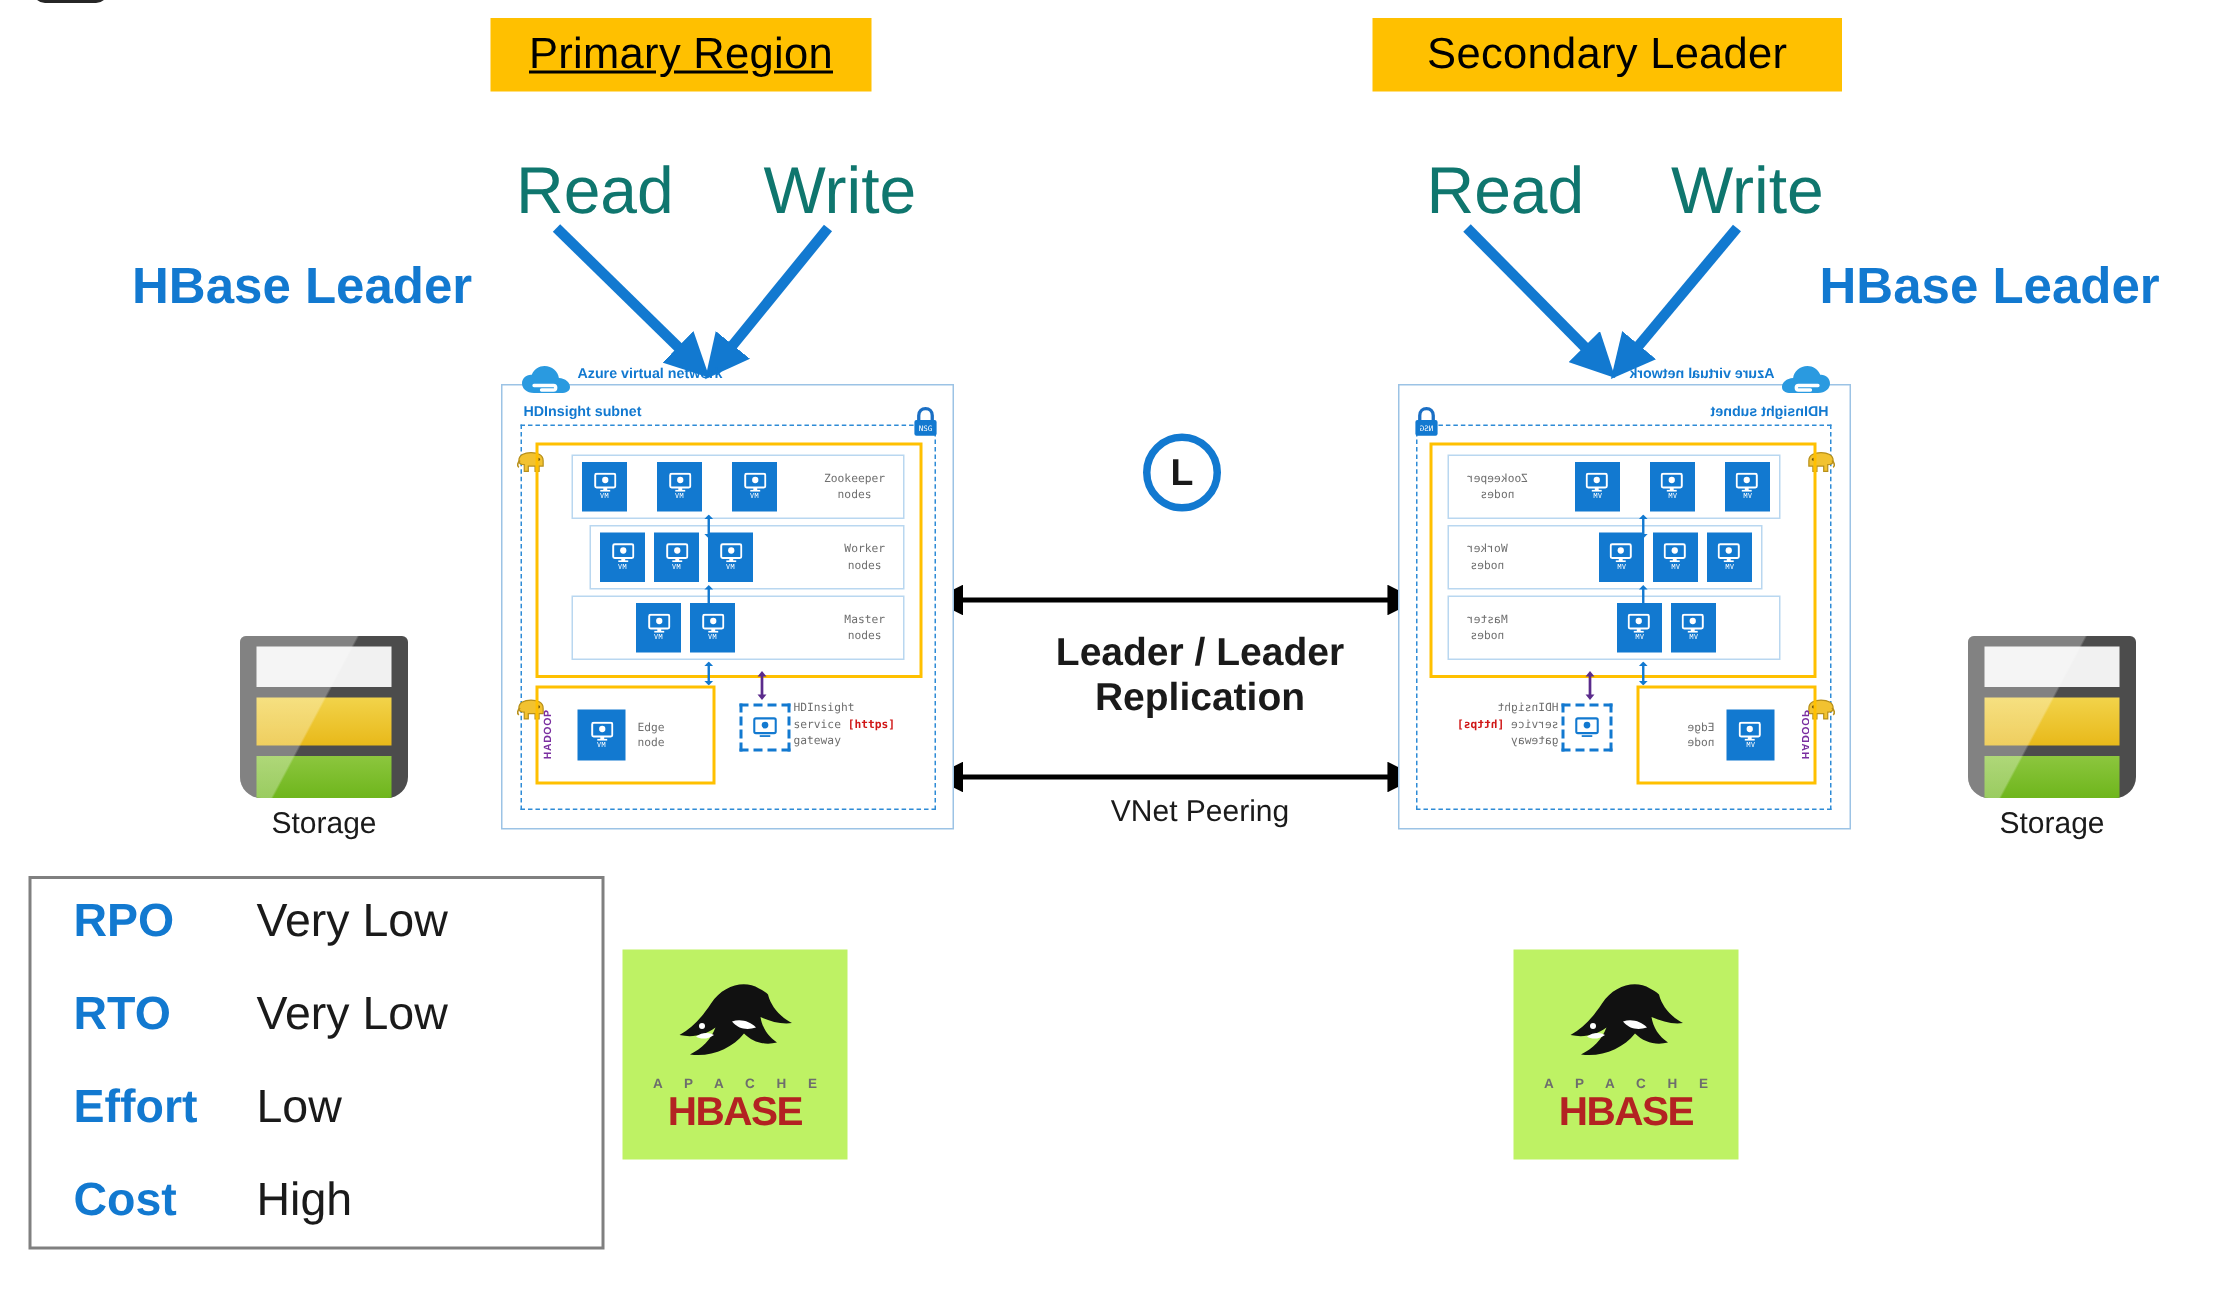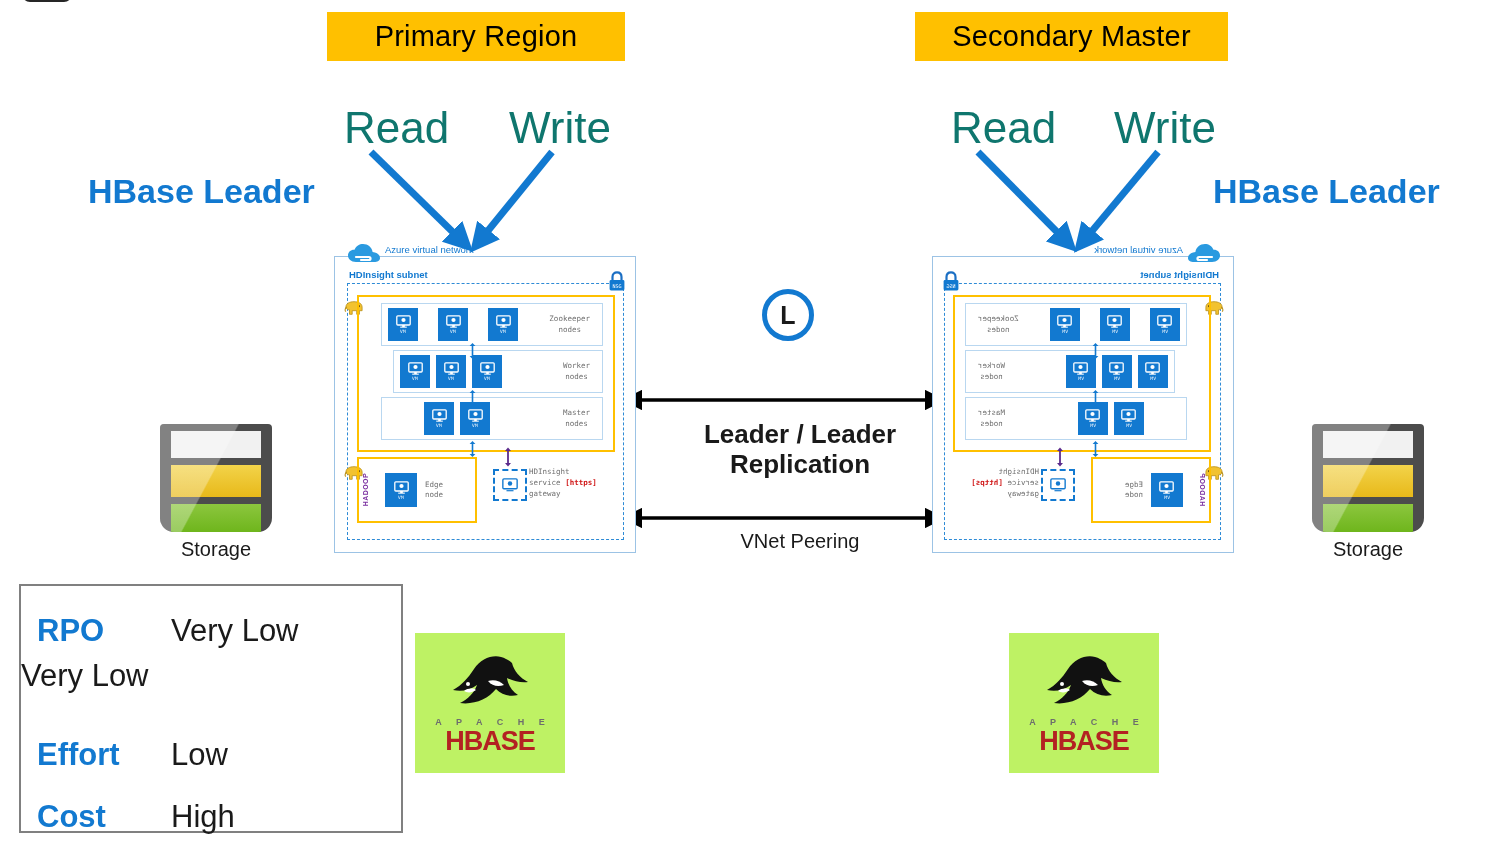--- a/index.html
+++ b/index.html
@@ -19,21 +19,21 @@
   }
 
   
   .region-pill{
     background:#FFC000;
     color:#000000;
     font-size:29px;
     display:flex;align-items:center;justify-content:center;
     letter-spacing:.2px;
   }
-  #pill-primary{left:327px;top:12px;width:298px;height:49px;}
+  #pill-primary{left:327px;top:12px;width:254px;height:49px;text-decoration:underline;}
   #pill-secondary{left:915px;top:12px;width:313px;height:49px;}
 
   
   .leader-label{
     color:#1279D0;
     font-size:34px;
     font-weight:bold;
     white-space:nowrap;
   }
   #leader-left{left:88px;top:172px;}
@@ -108,22 +108,22 @@
 
   
   #rpo-table{
     left:19px;top:584px;width:384px;height:249px;
     border:2px solid #808080;background:#ffffff;
     box-sizing:border-box;
     padding:10px 0 0 0;
   }
   #rpo-table .row{display:flex;align-items:baseline;height:62px;}
   #rpo-table .k{
-    width:150px;padding-left:16px;box-sizing:border-box;
-    color:#1279D0;font-size:31px;font-weight:bold;margin-top:17px;
+    width:150px;padding-left:28px;box-sizing:border-box;
+    color:#1279D0;font-size:31px;font-weight:bold;
   }
   #rpo-table .v{color:#1a1a1a;font-size:31px;}
 
   
   .arch{
     width:302px;height:297px;
     border:1px solid #9cc3e5;
     box-sizing:border-box;
     background:#ffffff;
     font-family:"DejaVu Sans Mono", monospace;
@@ -132,21 +132,21 @@
   #arch-secondary{left:932px;top:256px;transform:scaleX(-1);}
 
   .arch-inner{position:relative;width:100%;height:100%;}
 
   .vnet-cloud{
     position:absolute;left:12px;top:-14px;width:34px;height:22px;
   }
   .vnet-title{
     position:absolute;left:50px;top:-13px;
     font-family:"Liberation Sans",sans-serif;
-    font-size:9.5px;font-weight:normal;color:#1279D0;white-space:nowrap;
+    font-size:9.5px;font-weight:bold;color:#1279D0;white-space:nowrap;
   }
 
   .subnet-title{
     position:absolute;left:14px;top:12px;
     font-family:"Liberation Sans",sans-serif;
     font-size:9.5px;font-weight:bold;color:#1279D0;white-space:nowrap;
   }
   .subnet-box{
     position:absolute;left:12px;top:26px;right:11px;bottom:12px;
     border:1.6px dashed #2e8bd6;
@@ -222,21 +222,21 @@
   #la-worker-master{left:134px;top:133px;}
   #la-edge{left:134px;top:184px;}
   .gw-arrow{position:absolute;left:169px;top:190px;width:8px;height:20px;}
 </style>
 </head>
 <body>
 
 <div class="abs corner-sliver"></div>
 
 <div class="abs region-pill" id="pill-primary">Primary Region</div>
-<div class="abs region-pill" id="pill-secondary">Secondary Master</div>
+<div class="abs region-pill" id="pill-secondary">Secondary Leader</div>
 
 <div class="abs leader-label" id="leader-left">HBase Leader</div>
 <div class="abs leader-label" id="leader-right">HBase Leader</div>
 
 <div class="abs rw-label" id="rw-read-1">Read</div>
 <div class="abs rw-label" id="rw-write-1">Write</div>
 <div class="abs rw-label" id="rw-read-2">Read</div>
 <div class="abs rw-label" id="rw-write-2">Write</div>
 
 <svg class="abs" id="arrow-layer" viewBox="0 0 1485 860" xmlns="http://www.w3.org/2000/svg">
@@ -328,20 +328,21 @@
   <div class="hb-apache">A P A C H E</div>
   <div class="hb-name">HBASE</div>
 </div>
 
 <div class="abs" id="rpo-table">
   <div class="row">
     <div class="k">RPO</div>
     <div class="v">Very Low</div>
   </div>
   <div class="row">
+    <div class="k">RTO</div>
     <div class="v">Very Low</div>
   </div>
   <div class="row">
     <div class="k">Effort</div>
     <div class="v">Low</div>
   </div>
   <div class="row">
     <div class="k">Cost</div>
     <div class="v">High</div>
   </div>

